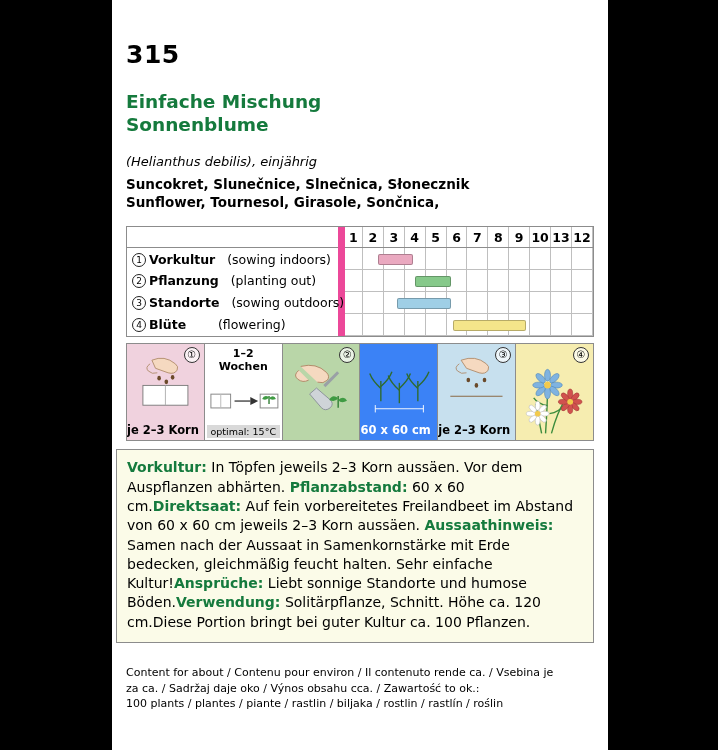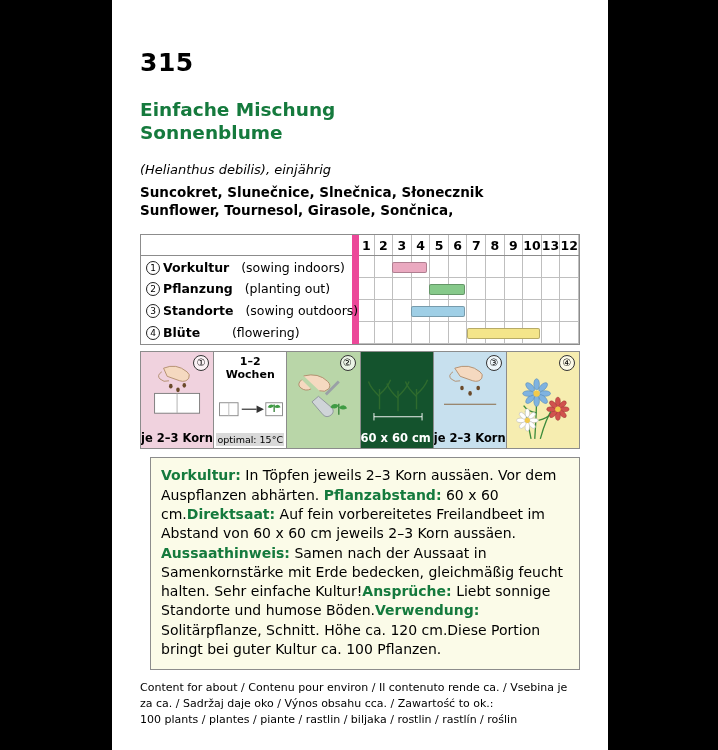--- a/index.html
+++ b/index.html
@@ -25,26 +25,26 @@
     bottom: 0;
     width: 112px;
     background: #000000;
   }
   .side-bar.left { left: 0; }
   .side-bar.right { right: 0; width: 110px; }
 
   .content {
     position: absolute;
     left: 112px;
-    top: 12px;
+    top: 4px;
     width: 496px;
     height: 580px;
     background: #ffffff;
     box-sizing: border-box;
-    padding: 0 14px;
+    padding: 0 0;
   }
 
   .page-number {
     font-size: 25px;
     font-weight: bold;
     color: #000;
     margin-top: 36px;
     margin-left: 14px;
     letter-spacing: 0.5px;
   }
@@ -185,33 +185,33 @@
     top: 4px; left: 0; right: 0;
     text-align: center;
     font-size: 11px;
     font-weight: bold;
     line-height: 1.12;
     color: #000;
   }
 
   
   .desc {
-    margin: 8px 14px 0 24px;
+    margin: 8px 14px 0 4px;
     border: 1px solid #8c8c8c;
     background: #fbfbe8;
     box-sizing: border-box;
     padding: 8px 10px 10px 10px;
     font-size: 14px;
     line-height: 1.38;
     color: #000;
   }
   .desc b.g { color: #157a3d; font-weight: bold; }
 
   .footer {
-    margin: 10px 14px 0 14px;
+    margin: 22px 14px 0 14px;
     font-size: 11px;
     line-height: 1.42;
     color: #000;
   }
 </style>
 </head>
 <body>
 
 <div class="page">
   <div class="side-bar left"></div>
@@ -374,21 +374,21 @@
           <path d="M16 26 q-6 5 -1 9 q5 4 11 1" fill="#f5d9c0" stroke="#b08b6a" stroke-width="1"></path>
           <path d="M34 44 l14 12 q4 4 0 8 q-5 4 -9 0 l-12 -14 z" fill="#cfd4d8" stroke="#8d949a" stroke-width="1"></path>
           <path d="M56 28 l-14 14" stroke="#9aa0a6" stroke-width="3"></path>
           <path d="M56 64 l0 -12" stroke="#2f7d32" stroke-width="1.4"></path>
           <path d="M56 54 q-6 -4 -9 2 q6 3 9 -2z" fill="#3f9b43"></path>
           <path d="M56 56 q6 -5 9 1 q-6 3 -9 -1z" fill="#3f9b43"></path>
         </svg>
         <div class="cap"></div>
       </div>
 
-      <div class="cell" style="background:#14532d">
+      <div class="cell" style="background:#3b82f6">
         <svg viewBox="0 0 78 80" width="100%" height="74">
           <g stroke="#2f6b2e" stroke-width="1.5" fill="none">
             <path d="M20 62 l0 -22"></path>
               <path d="M20 48 q-9 -8 -12 -16"></path>
               <path d="M20 46 q9 -8 12 -16"></path>
             <path d="M40 64 l0 -22"></path>
               <path d="M40 50 q-9 -8 -12 -16"></path>
               <path d="M40 48 q9 -8 12 -16"></path>
             <path d="M60 62 l0 -22"></path>
               <path d="M60 48 q-9 -8 -12 -16"></path>

